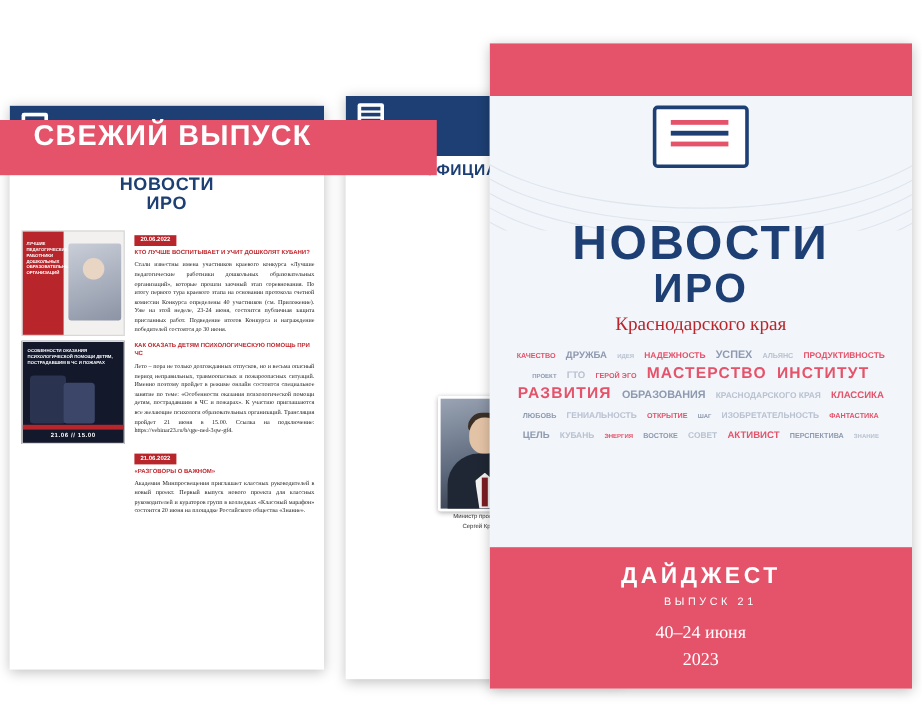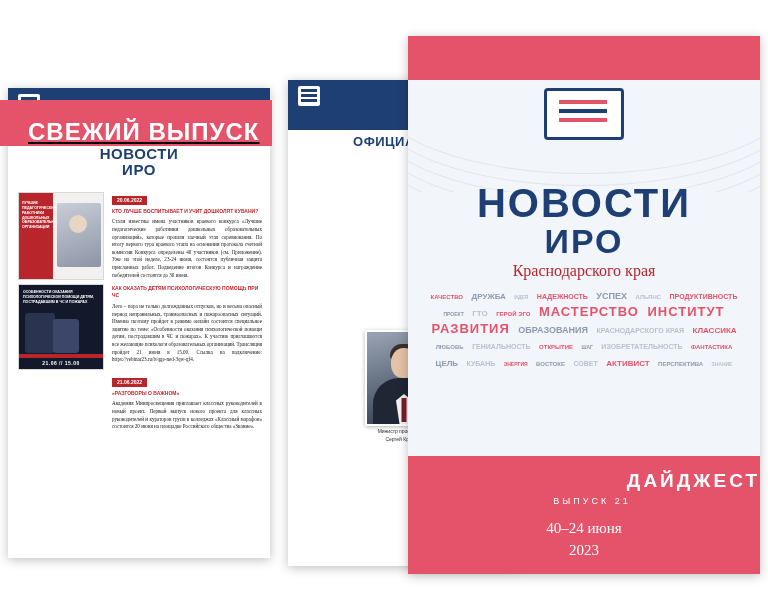--- a/index.html
+++ b/index.html
@@ -191,40 +191,40 @@
     display:inline-block;margin:0 2px;color:#b9c2d1;font-weight:bold;
     text-transform:uppercase;
   }
   .wordcloud b.pink{color:#e4536a;}
   .wordcloud b.blue{color:#8e9ab0;}
   .wordcloud b.big{font-size:13px;color:#e4536a;letter-spacing:1px;}
   .cov-footer{
     position:absolute;left:0;right:0;bottom:0;height:118px;background:#e4536a;
   }
   .cov-footer .fdig{
-    position:absolute;left:0;right:0;top:14px;text-align:right;color:#fff;
+    position:absolute;left:0;right:0;top:14px;text-align:center;color:#fff;
     font-size:19px;font-weight:bold;letter-spacing:3px;
   }
   .cov-footer .fiss{
     position:absolute;left:0;right:0;top:40px;text-align:center;color:#fff;
     font-size:9px;letter-spacing:3px;margin-left:16px;
   }
   .cov-footer .fdate{
     position:absolute;left:0;right:0;top:64px;text-align:center;color:#fff;
     font-size:15px;font-family:"Liberation Serif", serif;
   }
   .cov-footer .fyear{
     position:absolute;left:0;right:0;top:86px;text-align:center;color:#fff;
     font-size:15px;font-family:"Liberation Serif", serif;
   }
 
   
   .banner{
-    position:absolute;left:0;top:100px;width:272px;height:46px;
-    background:#e4536a;display:flex;align-items:flex-end;text-decoration:underline;
+    position:absolute;left:0;top:100px;width:364px;height:46px;
+    background:#e4536a;display:flex;align-items:flex-start;
   }
   .banner span{
     color:#ffffff;font-size:24px;font-weight:bold;letter-spacing:1px;
     padding-left:28px;
   }
 </style>
 </head>
 <body>
 
 <div class="stage">

